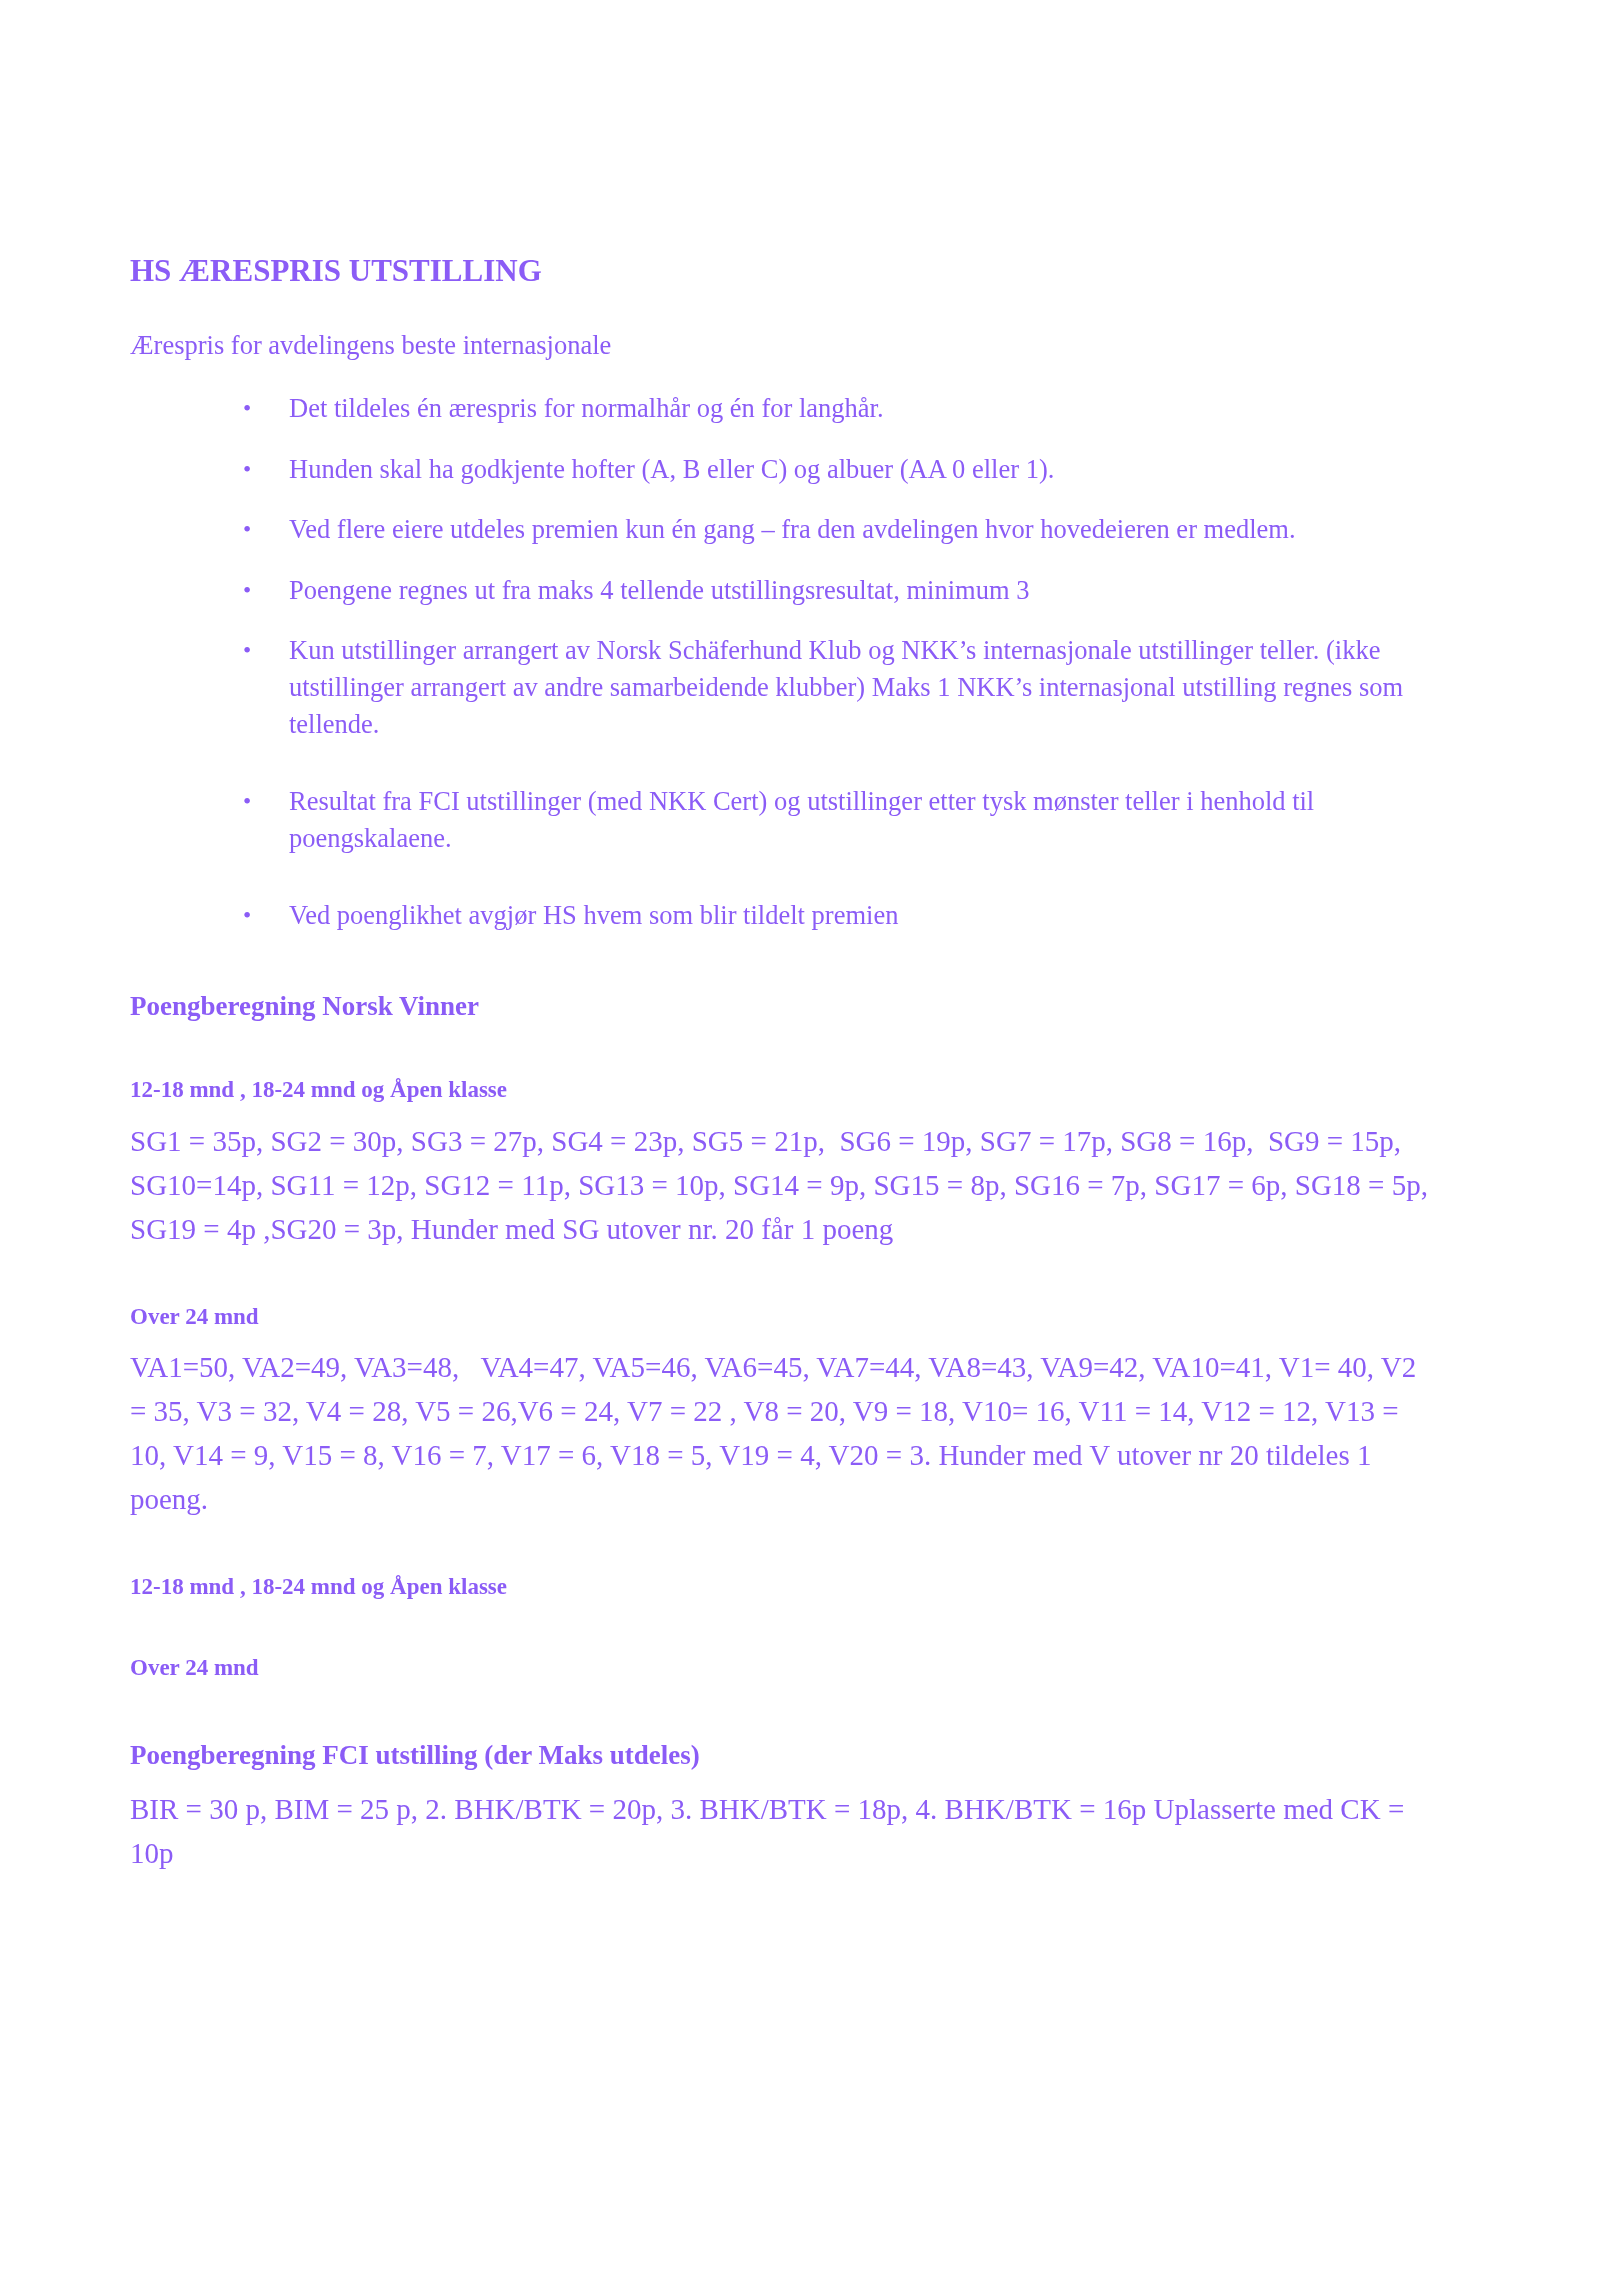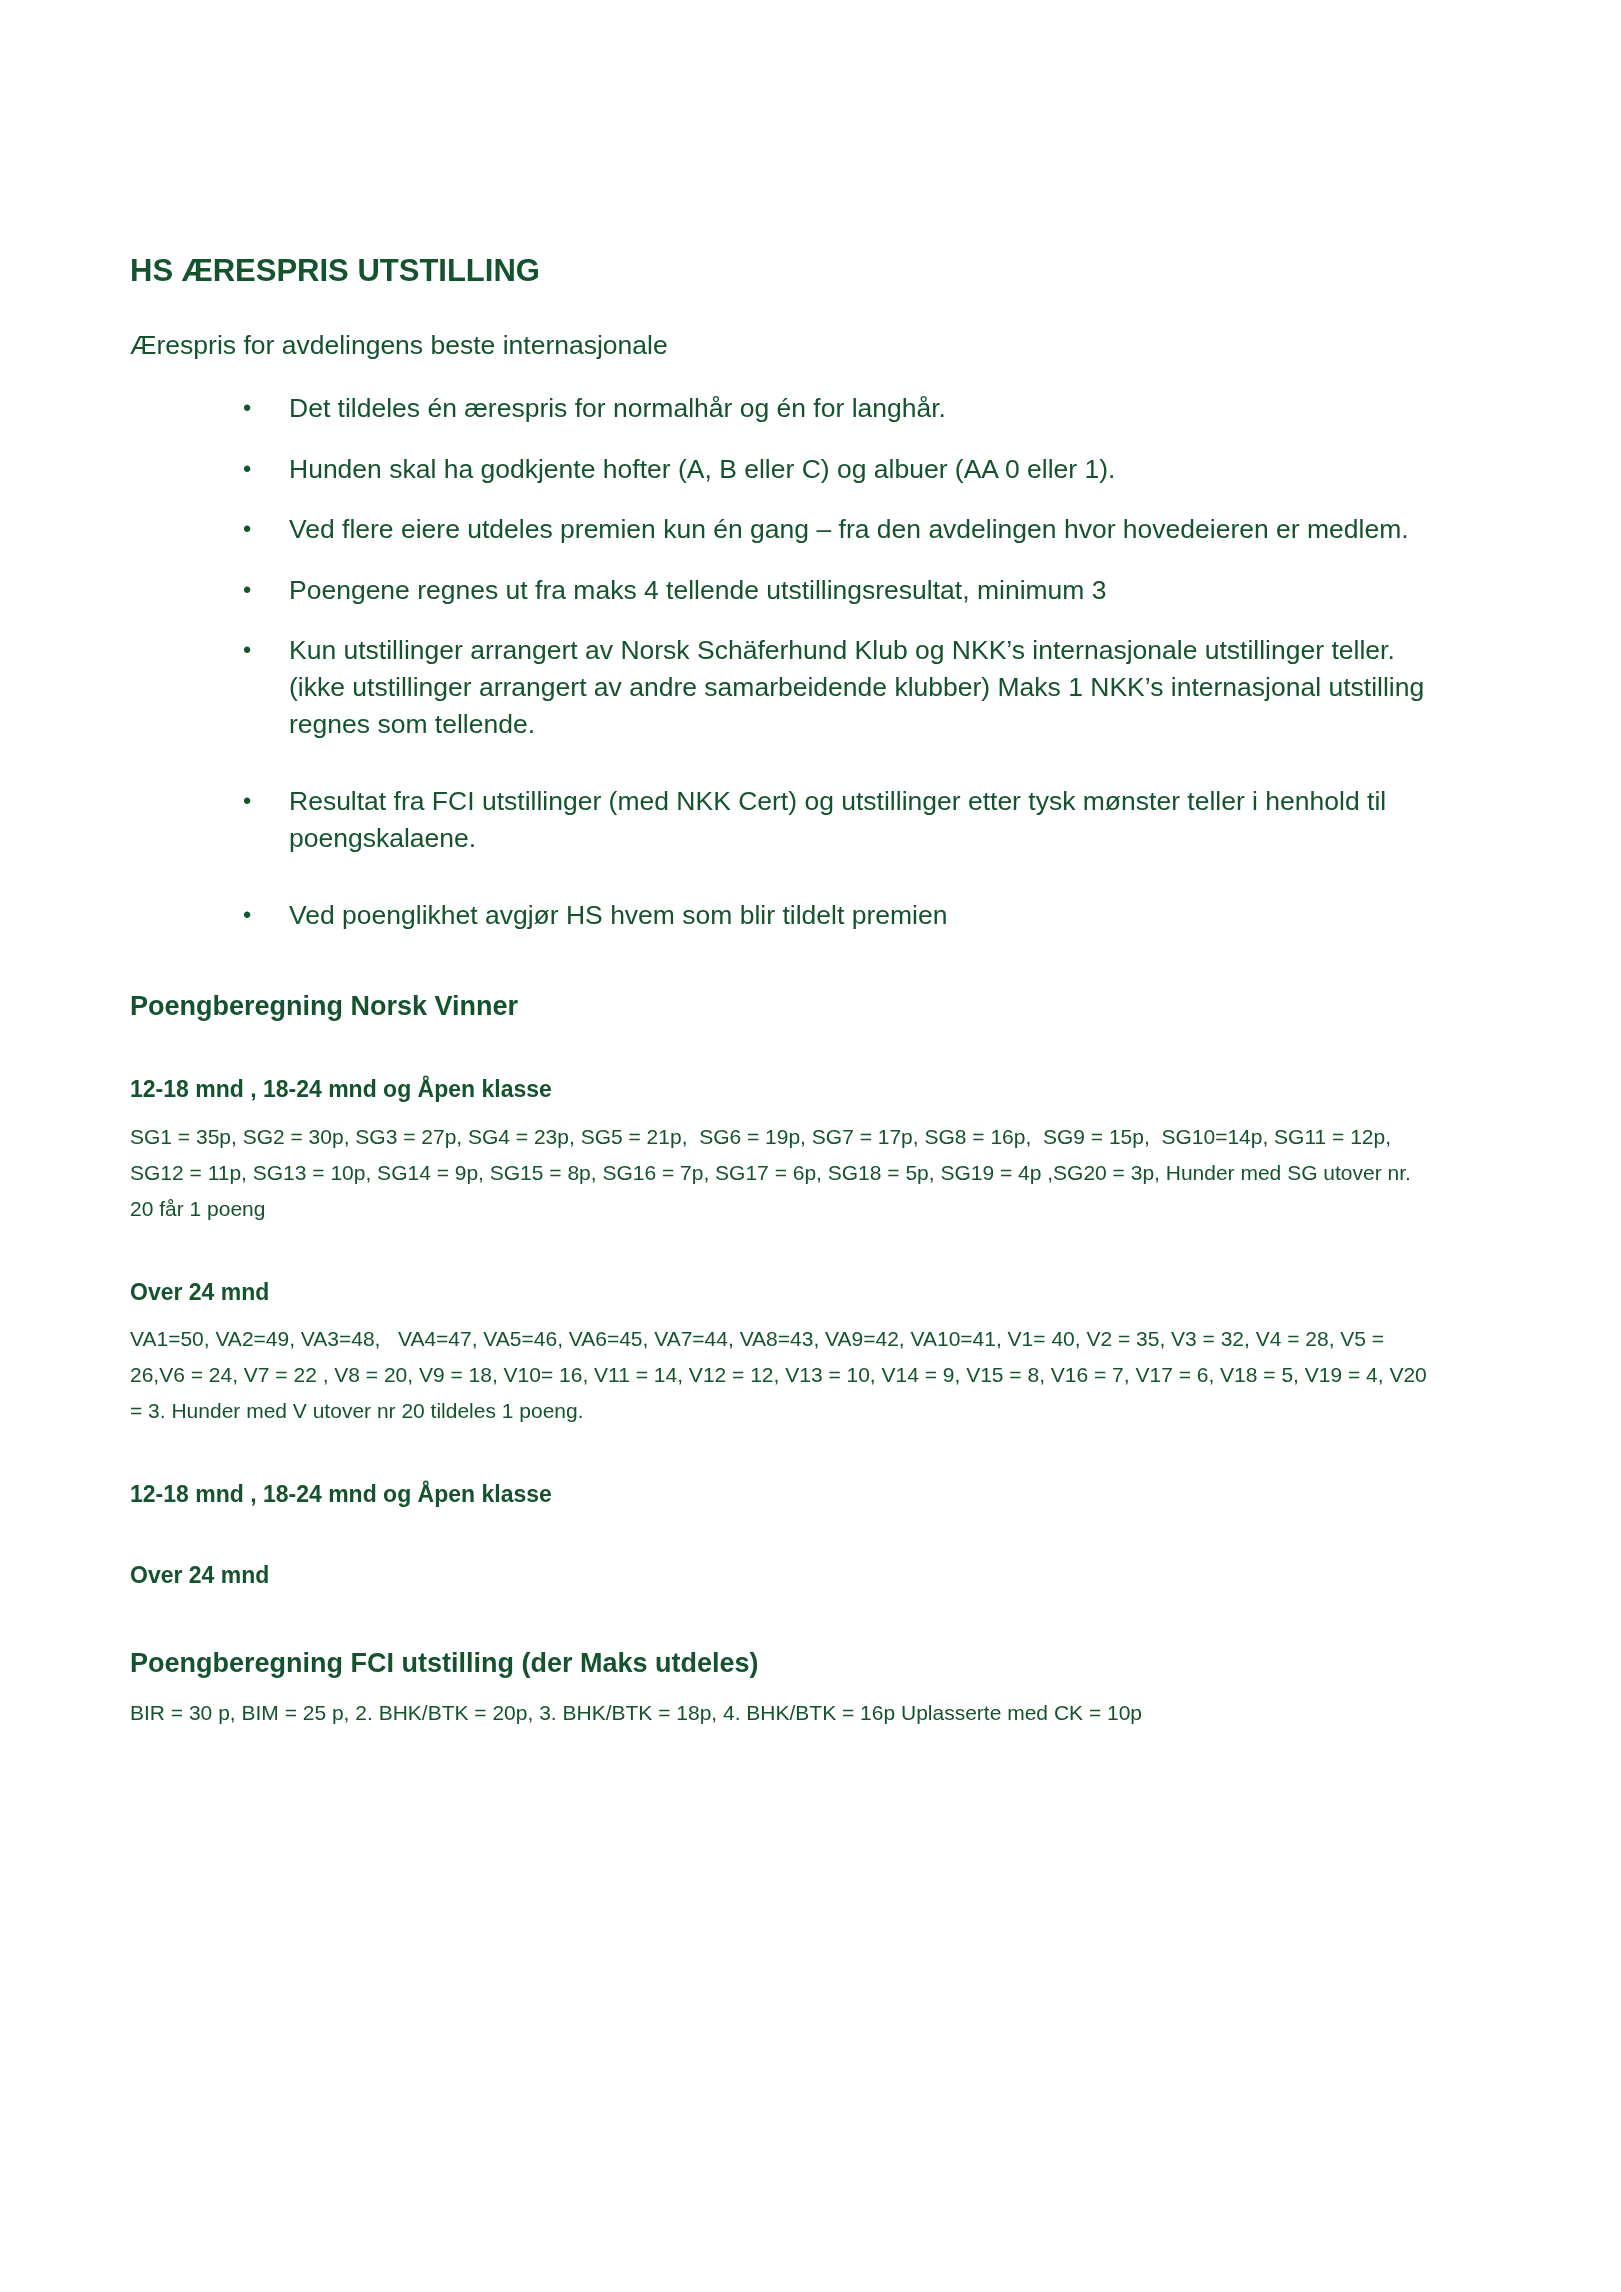--- a/index.html
+++ b/index.html
@@ -6,22 +6,22 @@
     margin: 0;
     padding: 0;
     background: #ffffff;
   }
   .page {
     position: relative;
     width: 1621px;
     height: 2293px;
     background: #ffffff;
     overflow: hidden;
-    font-family: Liberation Sans, sans-serif;
-    color: #14532d;
+    font-family: Liberation Serif, serif;
+    color: #8b5cf6;
     box-sizing: border-box;
     padding: 251px 182px 12px 130px;
   }
   .doc-title {
     font-size: 31px;
     font-weight: bold;
     line-height: 1.3;
     margin: 0 0 33px 0;
     letter-spacing: 0px;
   }
@@ -58,22 +58,22 @@
     line-height: 1.3;
     margin: 55px 0 0 0;
   }
   .sub-heading {
     font-size: 23px;
     font-weight: bold;
     line-height: 1.3;
     margin: 51px 0 0 0;
   }
   .body-text {
-    font-size: 21px;
-    line-height: 36px;
+    font-size: 29px;
+    line-height: 44px;
     margin: 13.7px 0 0 0;
     white-space: pre-wrap;
   }
 </style>
 </head>
 <body>
 
 <div class="page">
 
   <h1 class="doc-title">HS ÆRESPRIS UTSTILLING</h1>

